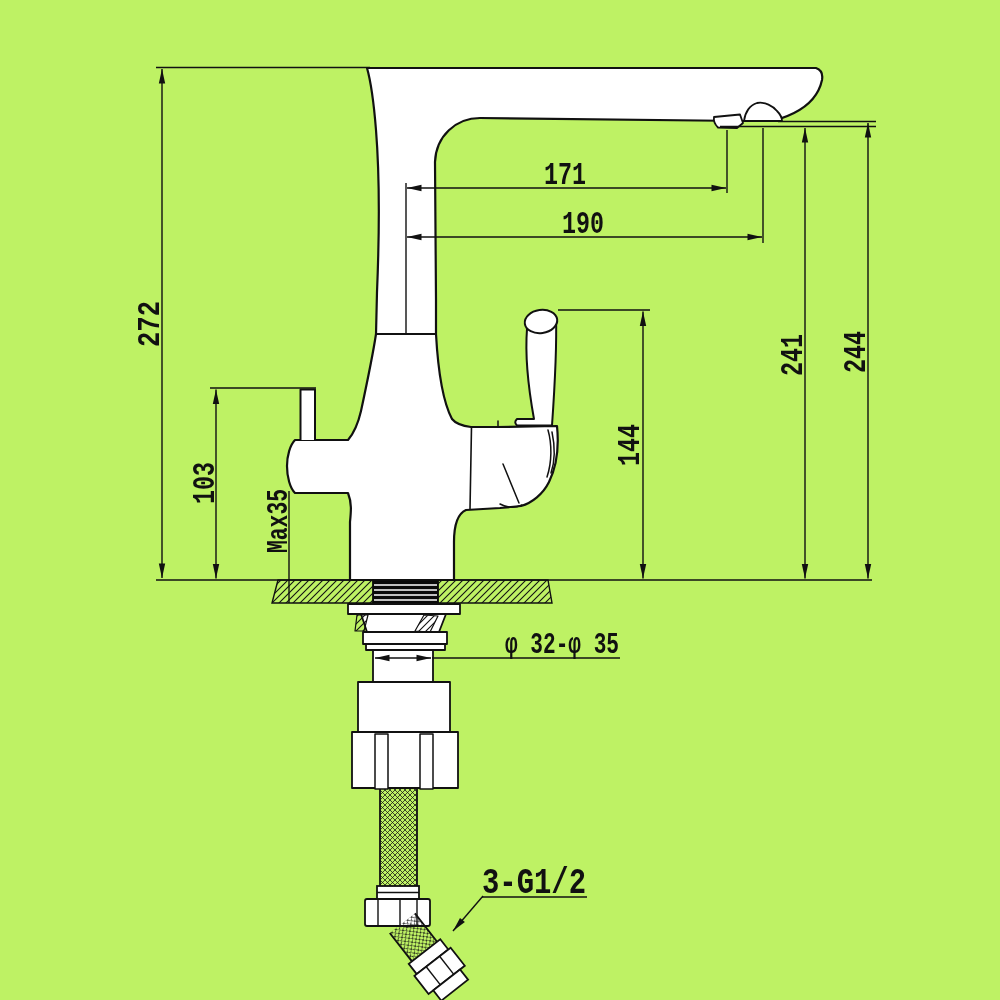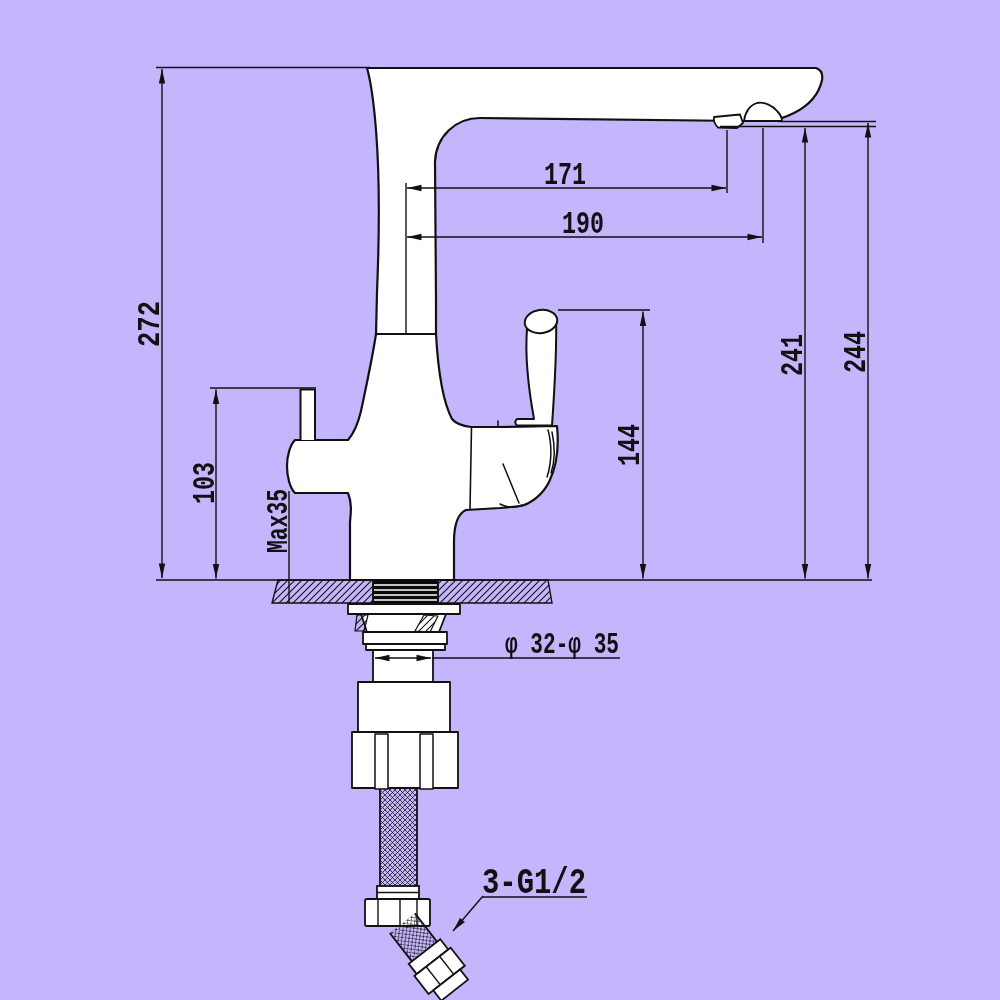--- a/index.html
+++ b/index.html
@@ -1,17 +1,17 @@
 <!DOCTYPE html>
 <html><head>
 <meta charset="utf-8">
 <style>
   html,body{margin:0;padding:0;background:#ffffff;}
   .stage{
-    width:1000px;height:1000px;background:#c4b5fd;position:relative;
+    width:1000px;height:1000px;background:#bef264;position:relative;
     font-family:"Liberation Mono","DejaVu Sans Mono",monospace;
   }
   svg{display:block;}
   .dim-text{
     font-family:"Liberation Mono","DejaVu Sans Mono",monospace;
     font-weight:700;
     fill:#111111;
   }
 </style>
 </head>

